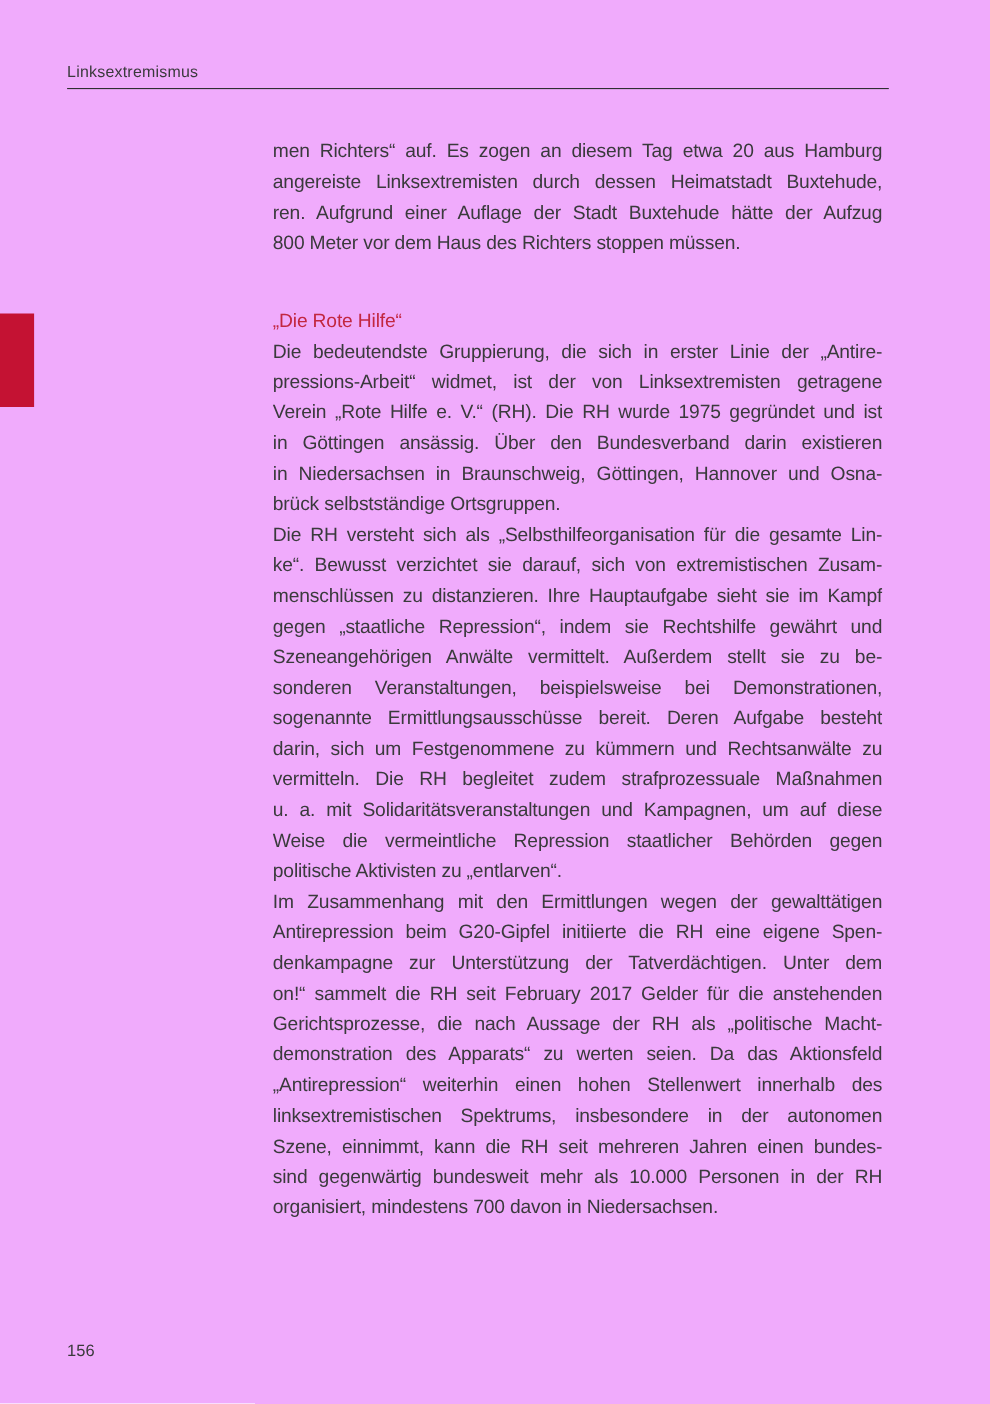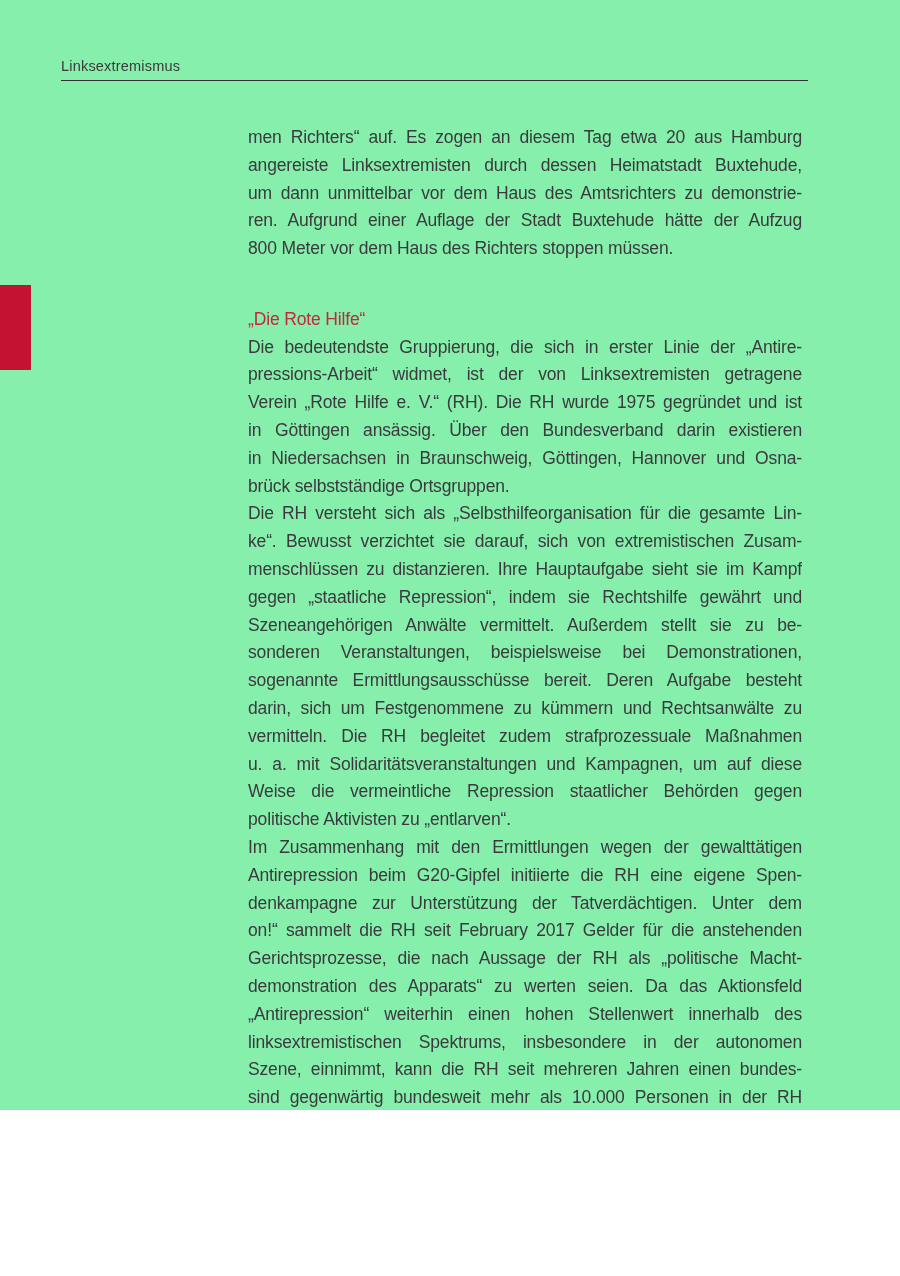--- a/index.html
+++ b/index.html
@@ -3,22 +3,22 @@
 <meta charset="utf-8">
 <style>
   html, body {
     margin: 0;
     padding: 0;
     background: #ffffff;
   }
   .page {
     position: relative;
     width: 900px;
-    height: 1110px;
-    background: #86efac;
+    height: 1276px;
+    background: #f0abfc;
     font-family: "Liberation Sans", sans-serif;
     color: #3a3a3c;
     overflow: hidden;
   }
   .running-header {
     position: absolute;
     left: 61px;
     top: 58px;
     font-size: 14.5px;
     letter-spacing: 0.2px;
@@ -88,21 +88,20 @@
 
   <div class="header-rule"></div>
 
   <div class="accent-bar"></div>
 
   <div class="text-column">
 
     <div>
         <div class="line">men Richters“ auf. Es zogen an diesem Tag etwa 20 aus Hamburg</div>
         <div class="line">angereiste Linksextremisten durch dessen Heimatstadt Buxtehude,</div>
-        <div class="line">um dann unmittelbar vor dem Haus des Amtsrichters zu demonstrie-</div>
         <div class="line">ren. Aufgrund einer Auflage der Stadt Buxtehude hätte der Aufzug</div>
         <div class="line last">800 Meter vor dem Haus des Richters stoppen müssen.</div>
       </div>
 
     <div class="spacer-line"></div>
 
     <div class="section-heading">„Die Rote Hilfe“</div>
 
     <div>
         <div class="line">Die bedeutendste Gruppierung, die sich in erster Linie der „Antire-</div>

